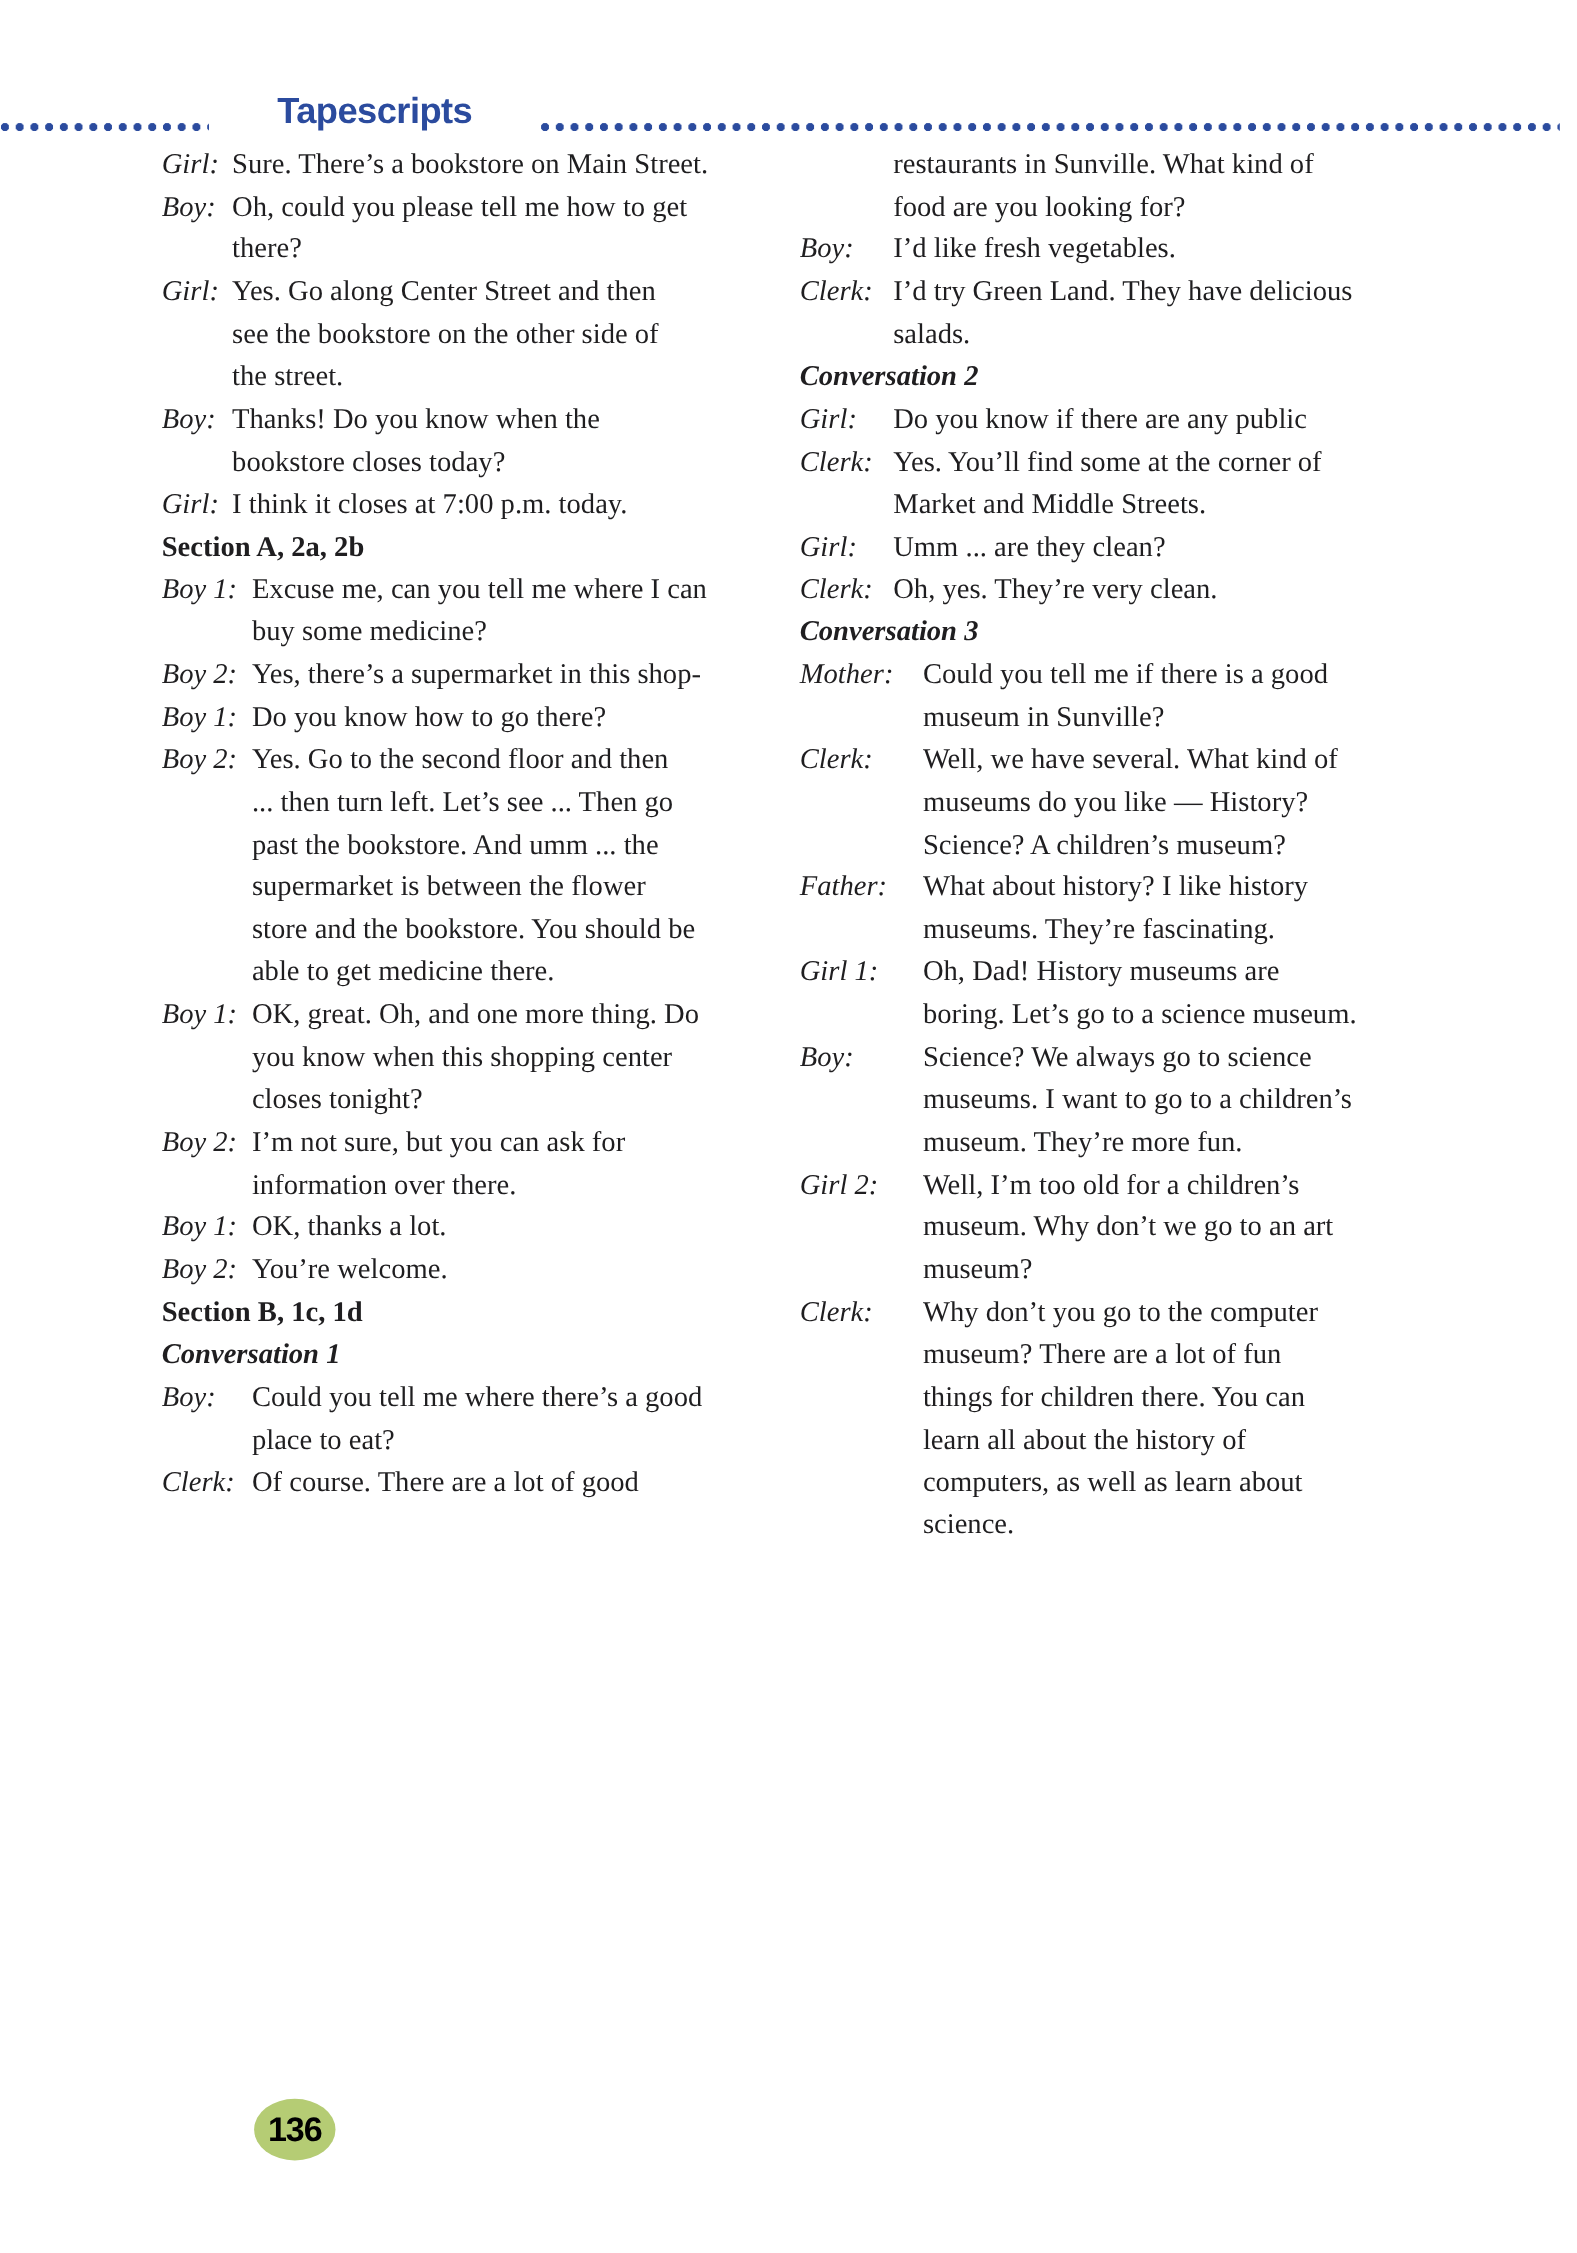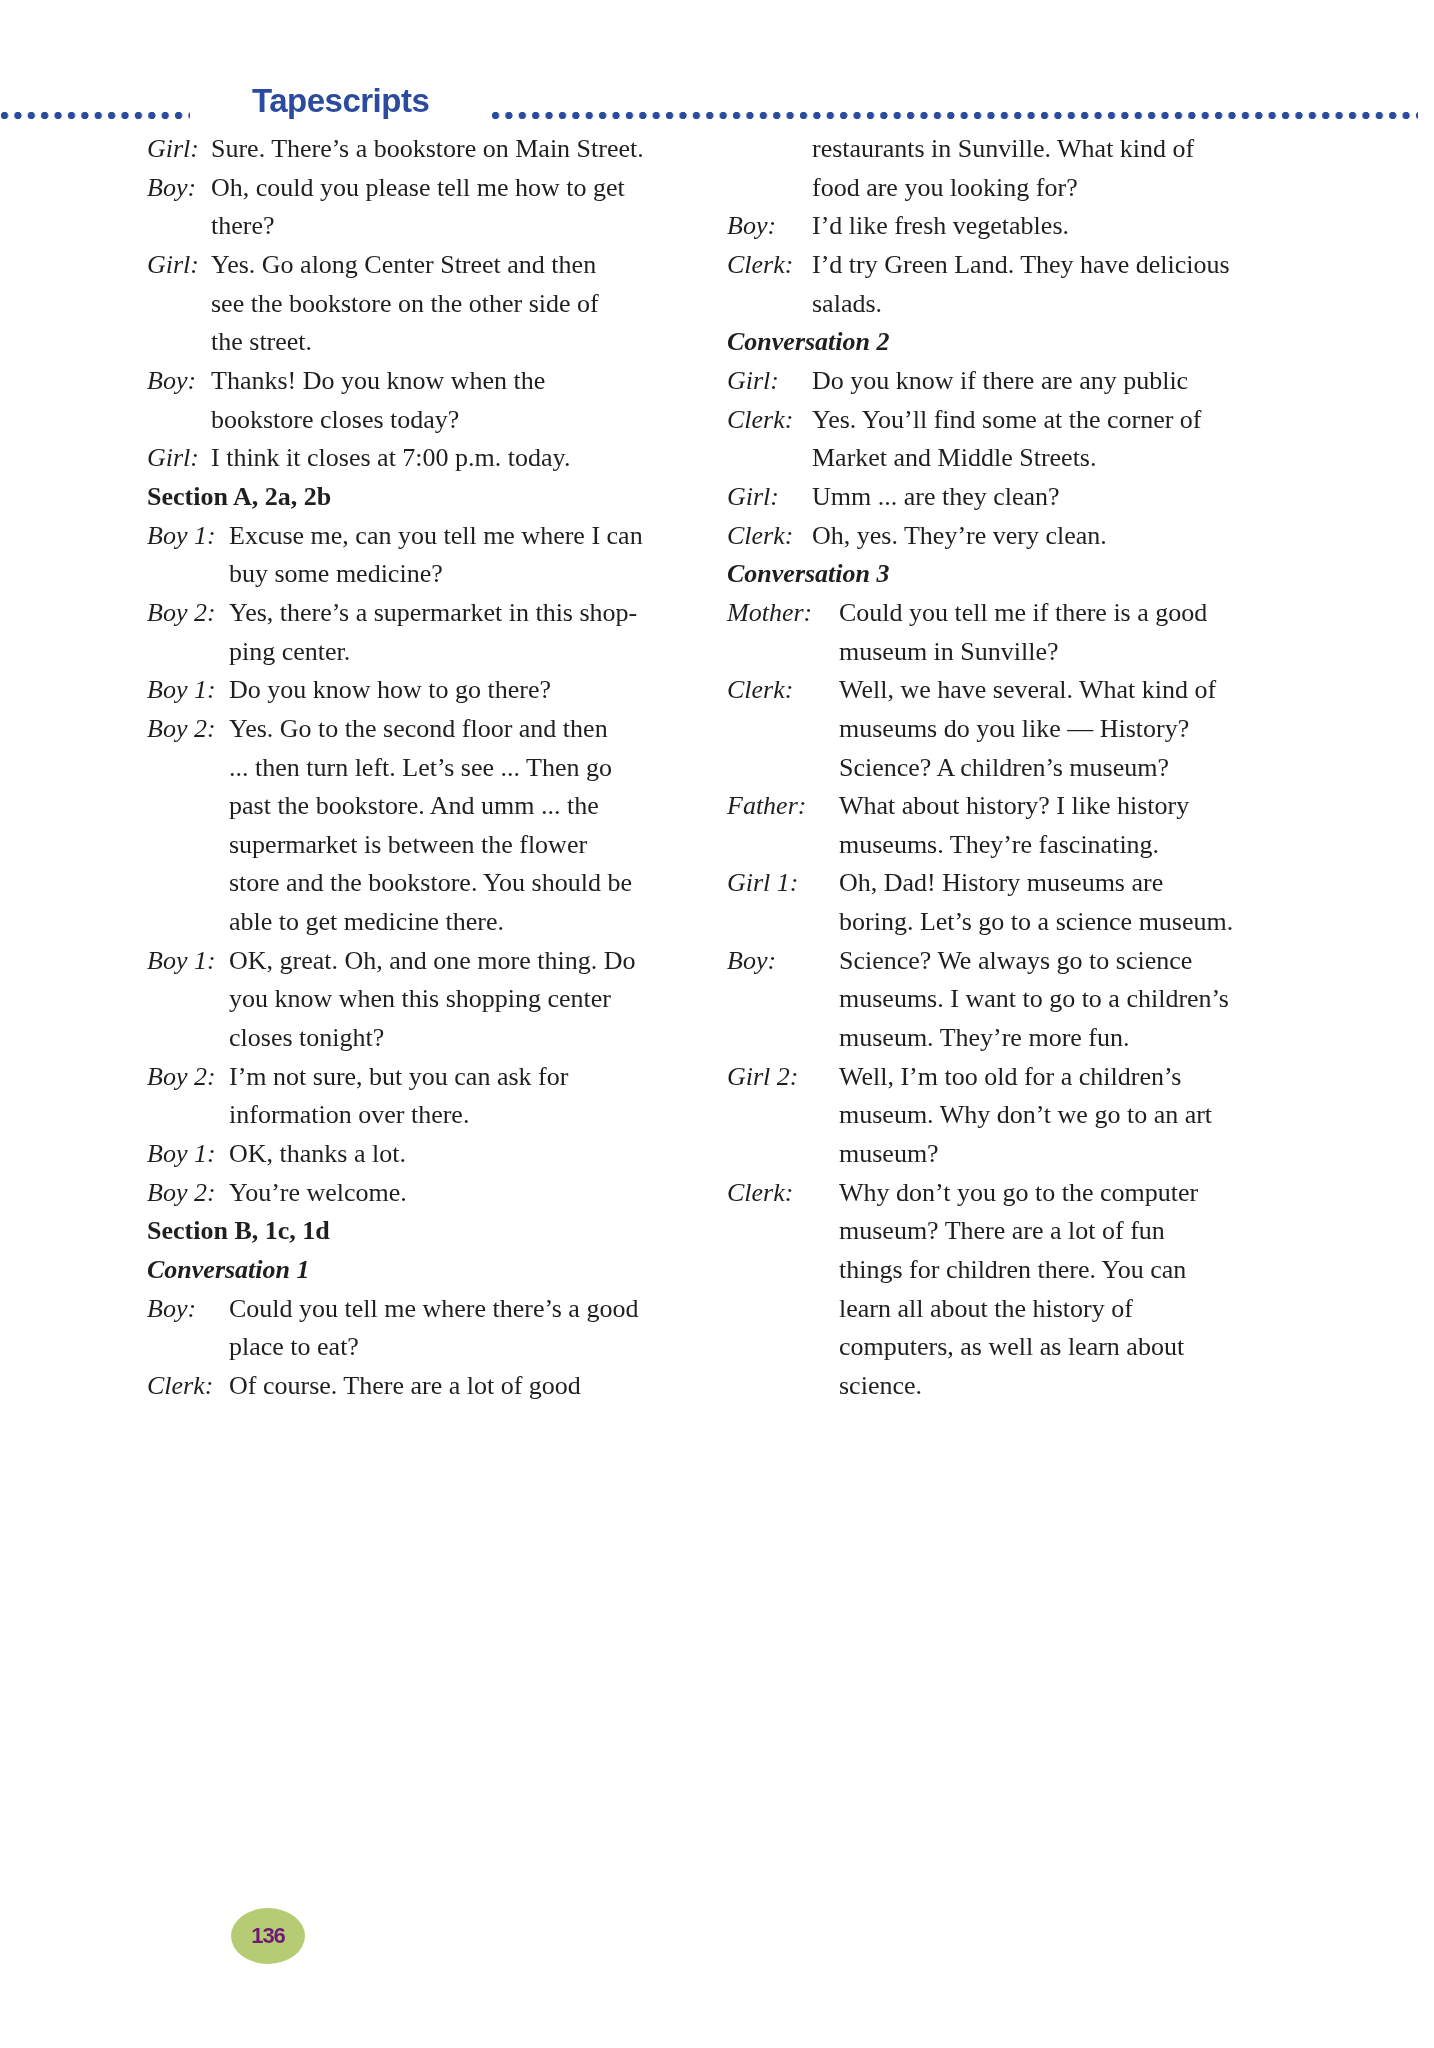--- a/index.html
+++ b/index.html
@@ -31,21 +31,21 @@
   .ind-r  .spk { width:85px; }
   .ind-rl .spk { width:112px; }
   .heading { font-weight:bold; }
   .subheading { font-weight:bold; font-style:italic; }
   .page-badge {
     position:absolute; left:231px; top:1908px; width:74px; height:56px;
     background:#b5cc74; border-radius:50%;
     display:flex; align-items:center; justify-content:center;
   }
   .page-badge span {
-    font-family:"Liberation Sans", sans-serif; font-weight:bold; font-size:22px; color:#701a75; letter-spacing:-1px;
+    font-family:"Liberation Sans", sans-serif; font-weight:bold; font-size:31px; color:#000000; letter-spacing:-1px;
   }
 </style>
 </head>
 <body>
 
 <div class="page">
 
   <div class="header">
     <div class="dots dots-left"></div>
     <h1 class="title">Tapescripts</h1>
@@ -99,24 +99,20 @@
       </div>
       <div class="row line ind-m">
         <span class="spk"></span>
         <span class="txt">buy some medicine?</span>
       </div>
       <div class="row line ind-m">
         <span class="spk">Boy 2:</span>
         <span class="txt">Yes, there’s a supermarket in this shop-</span>
       </div>
       <div class="row line ind-m">
-        <span class="spk"></span>
-        <span class="txt">ping center.</span>
-      </div>
-      <div class="row line ind-m">
         <span class="spk">Boy 1:</span>
         <span class="txt">Do you know how to go there?</span>
       </div>
       <div class="row line ind-m">
         <span class="spk">Boy 2:</span>
         <span class="txt">Yes. Go to the second floor and then</span>
       </div>
       <div class="row line ind-m">
         <span class="spk"></span>
         <span class="txt">... then turn left. Let’s see ... Then go</span>

